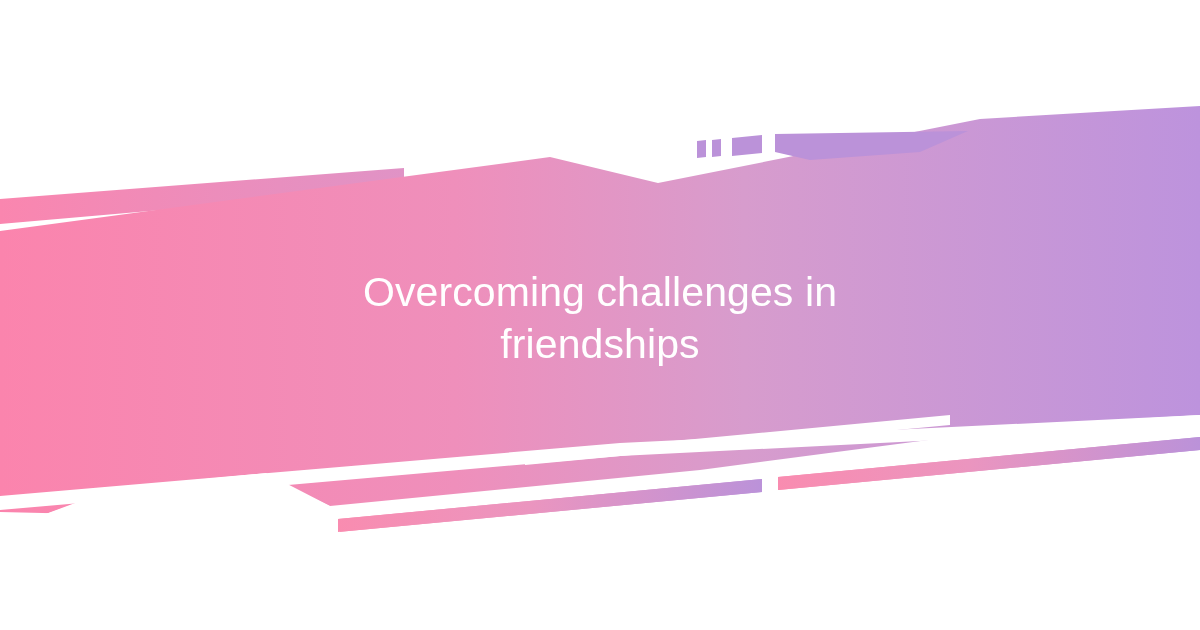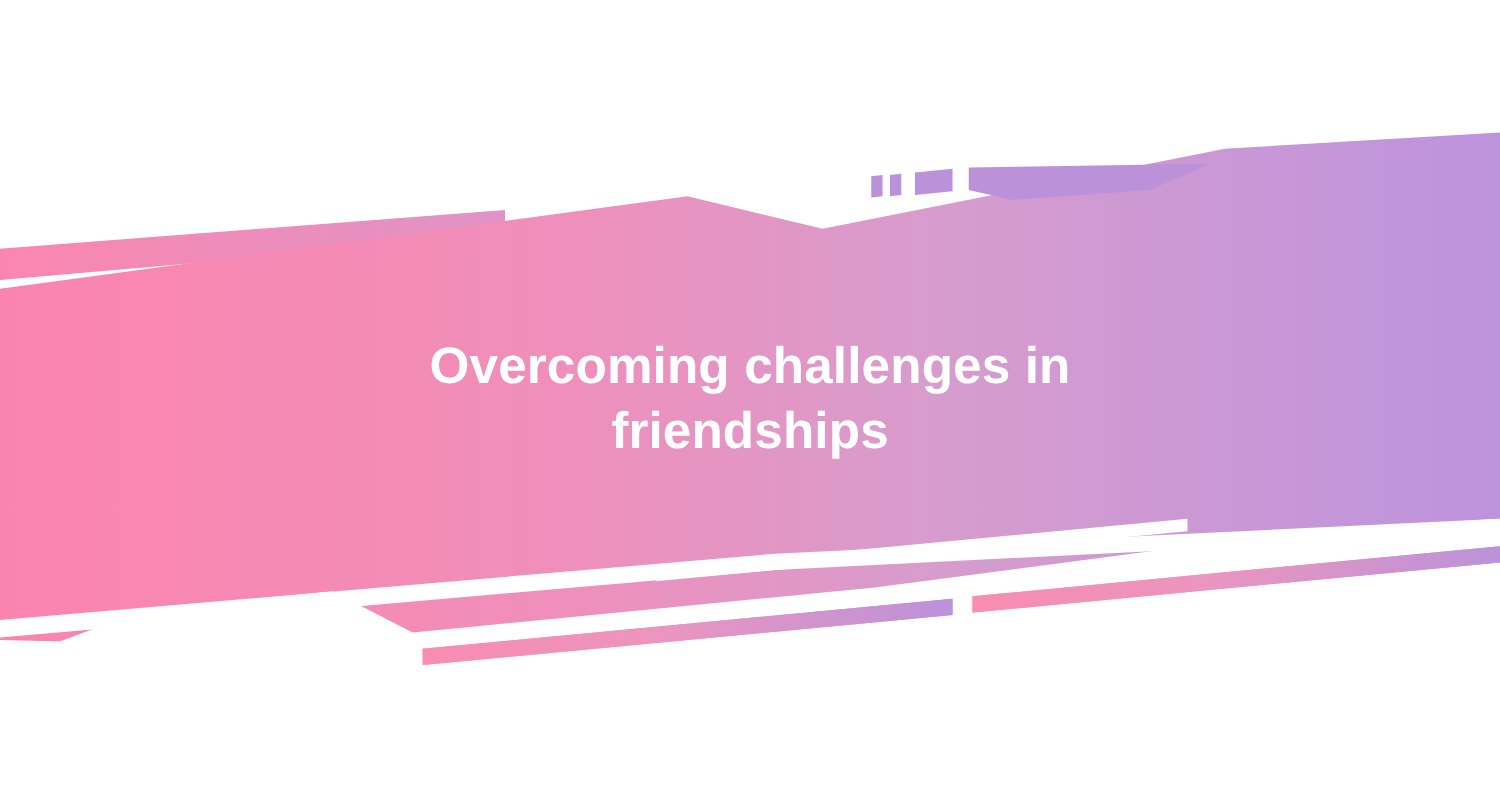--- a/index.html
+++ b/index.html
@@ -36,21 +36,21 @@
     justify-content: center;
     pointer-events: none;
   }
   #title {
     width: 660px;
     text-align: center;
     color: #ffffff;
     font-family: "Liberation Sans", sans-serif;
     font-size: 41px;
     line-height: 1.28;
-    font-weight: 700;
+    font-weight: 400;
     letter-spacing: 0.1px;
     margin: 0;
     padding: 0;
     transform: translateY(3px);
   }
 </style>
 </head>
 <body>
 
 <div id="banner">

